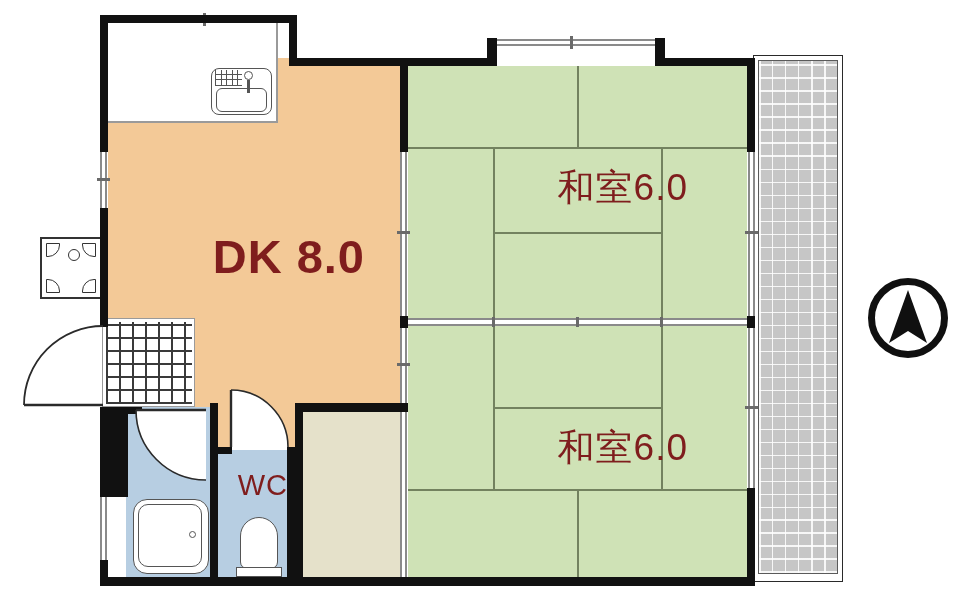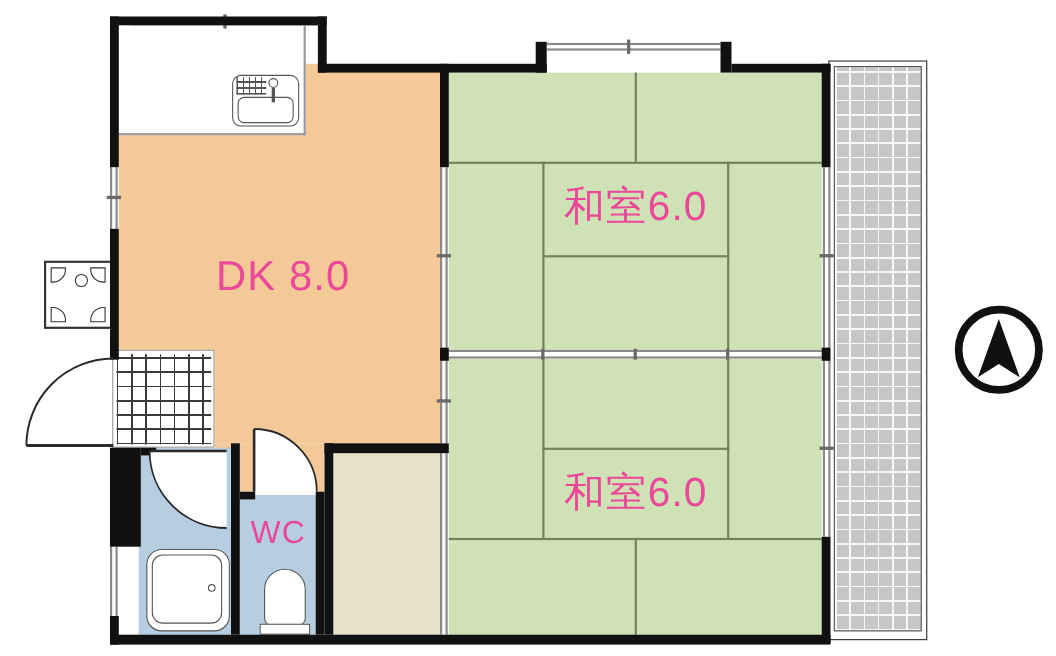--- a/index.html
+++ b/index.html
@@ -15,21 +15,21 @@
   .w    { position: absolute; background: var(--wall); }
   .fill { position: absolute; }
   .winh { position: absolute; background: #fff;
           border-top: 2px solid var(--window-line);
           border-bottom: 2px solid var(--window-line); }
   .winv { position: absolute; background: #fff;
           border-left: 2px solid var(--window-line);
           border-right: 2px solid var(--window-line); }
   .tl   { position: absolute; background: var(--tatami-line); }
   .tick { position: absolute; background: #6a6a6a; }
-  .label { position: absolute; color: #ec4899; text-align: center; line-height: 1; letter-spacing: 1px; }
+  .label { position: absolute; color: #7f1d1d; text-align: right; line-height: 1; letter-spacing: 1px; }
   .room-dk        { background: var(--dk-fill); }
   .room-tatami    { background: var(--tatami-fill); }
   .room-bath      { background: var(--bath-fill); }
   .room-storage   { background: var(--storage-fill); }
   .counter {
     position: absolute; background: #fff;
     border-right: 2px solid #9a9a9a;
     border-bottom: 2px solid #9a9a9a;
   }
   .genkan {
@@ -182,18 +182,18 @@
       <line x1="231" y1="390" x2="231" y2="447" stroke="#2a2a2a" stroke-width="2.4"></line>
     </g>
   </svg>
 
   <div class="compass" style="left:868px; top:278px;">
     <svg width="66" height="66" viewBox="0 0 66 66">
       <polygon points="33,5 52,58 33,46 14,58" fill="#101010"></polygon>
     </svg>
   </div>
 
-  <div class="label" style="left:150px; top:233px; width:215px; font-size:38px;">DK 8.0</div>
+  <div class="label" style="left:150px; top:233px; width:215px; font-size:47px;font-weight:bold;">DK 8.0</div>
   <div class="label" style="left:468px; top:169px; width:220px; font-size:37px;">和室6.0</div>
   <div class="label" style="left:468px; top:429px; width:220px; font-size:37px;">和室6.0</div>
   <div class="label" style="left:218px; top:471px; width:70px; font-size:29px;">WC</div>
 
 </div>
 
 </body></html>

